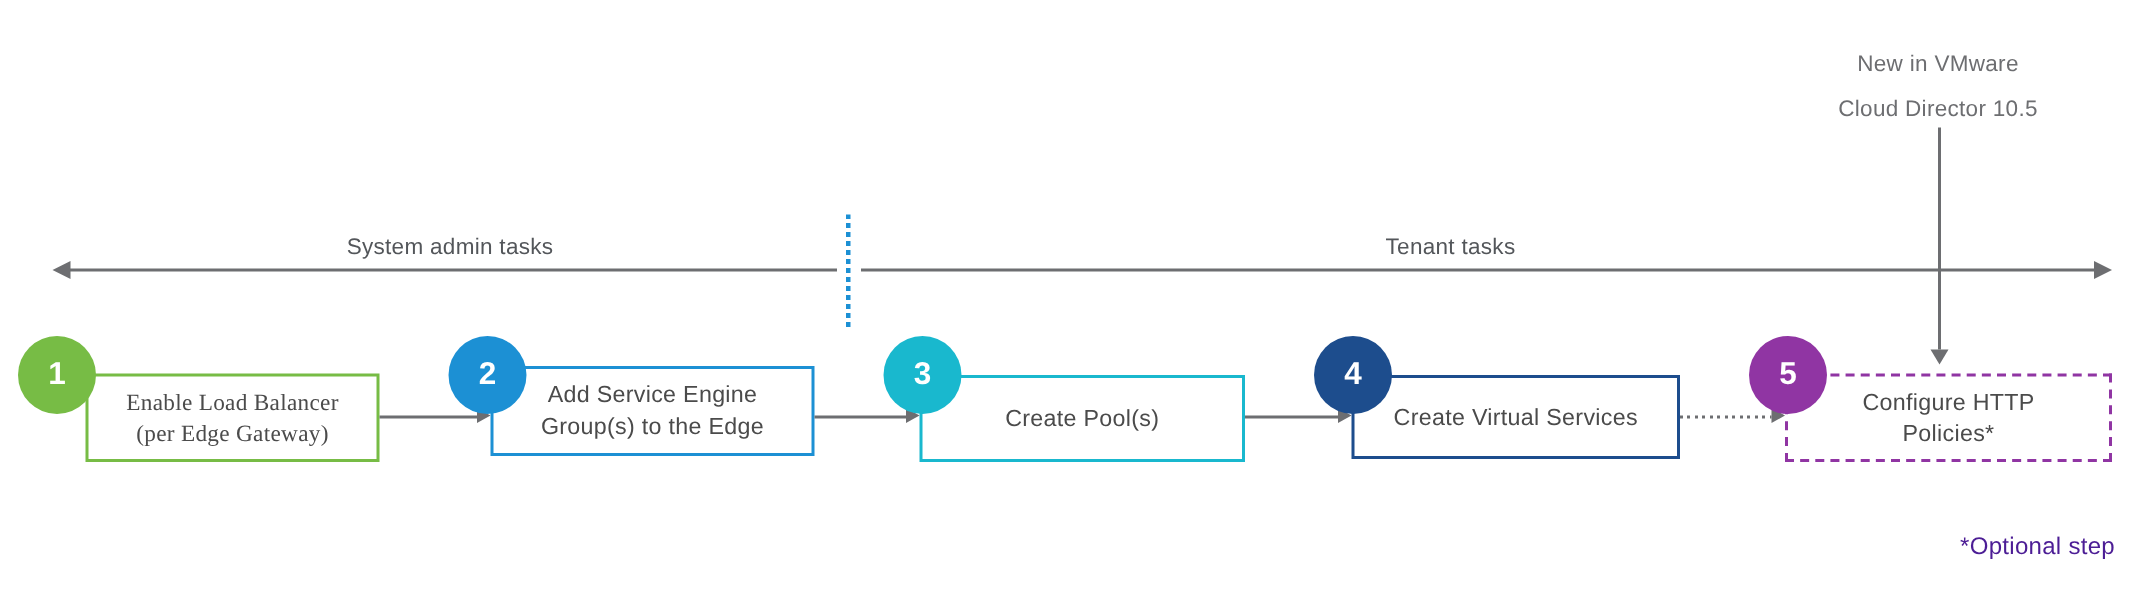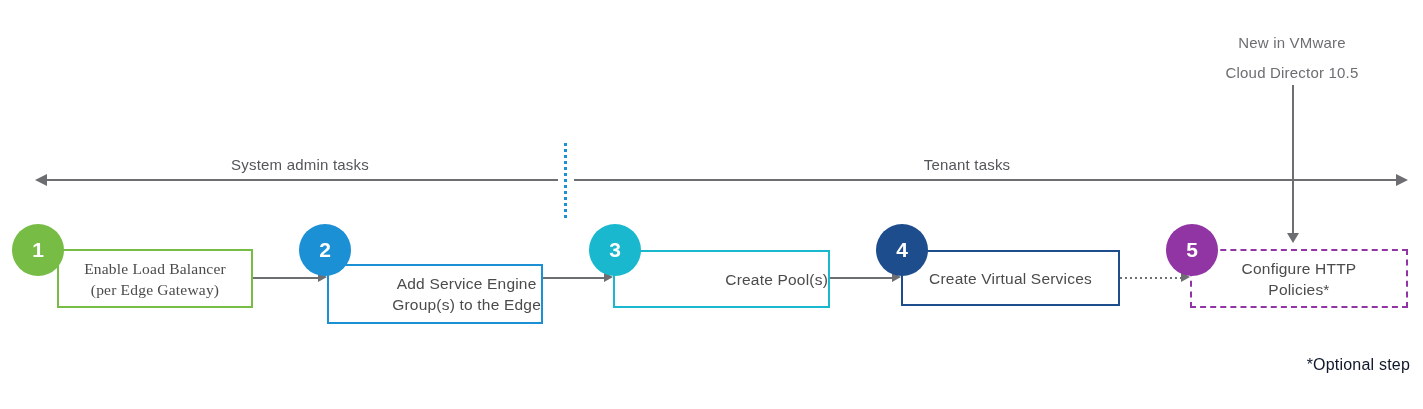--- a/index.html
+++ b/index.html
@@ -39,21 +39,21 @@
     border-left:9px solid #6D6E71;}
   
   .new-note{position:absolute;left:1172px;top:28px;width:240px;text-align:center;
     font-size:15px;line-height:30px;color:#6D6E71;white-space:pre-line;letter-spacing:.2px;}
   .new-line{position:absolute;left:1292px;top:85px;width:2px;height:148px;background:#6D6E71;}
   .new-arrow{position:absolute;left:1287px;top:233px;width:0;height:0;
     border-left:6px solid transparent;border-right:6px solid transparent;
     border-top:10px solid #6D6E71;}
   
   .optional-note{position:absolute;left:1200px;top:356px;width:210px;text-align:right;
-    font-size:16px;color:#0f172a;letter-spacing:.2px;}
+    font-size:16px;color:#4c1d95;letter-spacing:.2px;}
 </style>
 </head>
 <body>
 
 <div class="canvas">
 
   <div class="new-note">New in VMware
 Cloud Director 10.5</div>
   <div class="new-line"></div>
   <div class="new-arrow"></div>
@@ -68,28 +68,28 @@
   <div class="tl-label" style="left:767px;">Tenant tasks</div>
 
   <div id="steps-layer">
       <div class="step-box" style="left: 57px; top: 249px; width: 196px; height: 59px; border: 2px solid rgb(119, 188, 69); font-family: Liberation Serif, serif;">
         <span class="step-label">Enable Load Balancer
 (per Edge Gateway)</span>
       </div>
       <div class="step-circle" style="left: 12px; top: 224px; background: rgb(119, 188, 69);">
         <span>1</span>
       </div>
-      <div class="step-box" style="left: 327px; top: 264px; width: 216px; height: 60px; border: 2px solid rgb(28, 144, 212); justify-content: flex-end;">
+      <div class="step-box" style="left: 327px; top: 244px; width: 216px; height: 60px; border: 2px solid rgb(28, 144, 212);">
         <span class="step-label">Add Service Engine
 Group(s) to the Edge</span>
       </div>
       <div class="step-circle" style="left: 299px; top: 224px; background: rgb(28, 144, 212);">
         <span>2</span>
       </div>
-      <div class="step-box" style="left: 613px; top: 250px; width: 217px; height: 58px; border: 2px solid rgb(25, 184, 206); justify-content: flex-end;">
+      <div class="step-box" style="left: 613px; top: 250px; width: 217px; height: 58px; border: 2px solid rgb(25, 184, 206);">
         <span class="step-label">Create Pool(s)</span>
       </div>
       <div class="step-circle" style="left: 589px; top: 224px; background: rgb(25, 184, 206);">
         <span>3</span>
       </div>
       <div class="step-box" style="left: 901px; top: 250px; width: 219px; height: 56px; border: 2px solid rgb(29, 77, 141);">
         <span class="step-label">Create Virtual Services</span>
       </div>
       <div class="step-circle" style="left: 876px; top: 224px; background: rgb(29, 77, 141);">
         <span>4</span>

